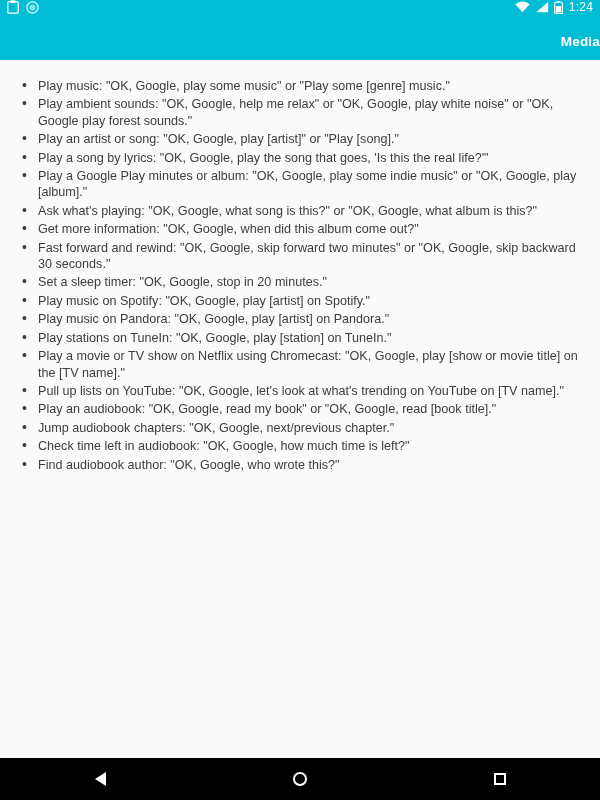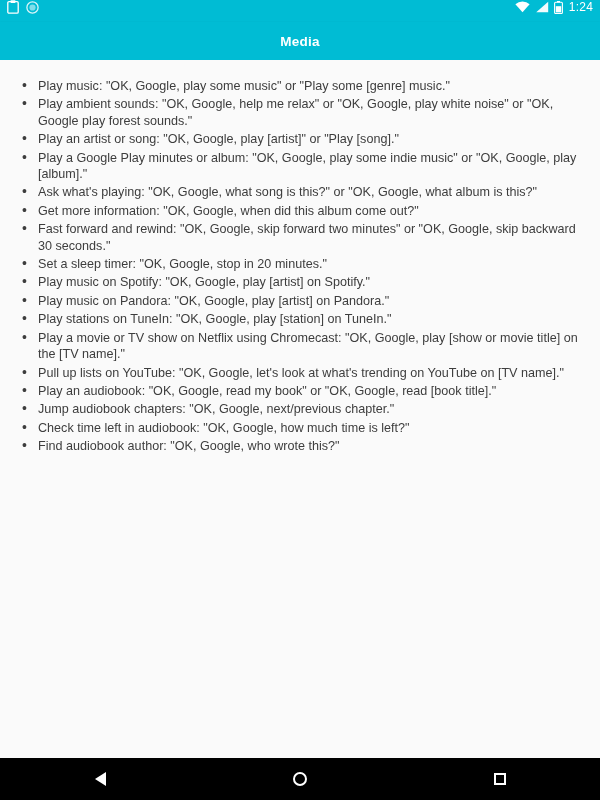--- a/index.html
+++ b/index.html
@@ -34,21 +34,21 @@
   .status-right { margin-left: auto; display: flex; align-items: center; gap: 5px; }
   .ic { display: inline-block; line-height: 0; }
   .clock { font-size: 12px; letter-spacing: .2px; padding-left: 1px; }
 
   
   .appbar {
     height: 38px;
     background: #00bcd4;
     display: flex;
     align-items: center;
-    justify-content: center;
+    justify-content: flex-end;
     flex: 0 0 auto;
     box-shadow: 0 1px 2px rgba(0,0,0,0.18);
   }
   .appbar-title {
     color: #ffffff;
     font-size: 13.5px;
     font-weight: bold;
     letter-spacing: .2px;
   }
 
@@ -153,20 +153,21 @@
 
   <div class="appbar">
     <span class="appbar-title">Media</span>
   </div>
 
   <div class="content">
     <ul class="tips">
       <li> Play music: "OK, Google, play some music" or "Play some [genre] music."</li>
       <li>Play ambient sounds: "OK, Google, help me relax" or "OK, Google, play white noise" or "OK, Google play forest sounds."</li>
       <li>Play an artist or song: "OK, Google, play [artist]" or "Play [song]."</li>
+      <li>Play a song by lyrics: "OK, Google, play the song that goes, 'Is this the real life?'"</li>
       <li>Play a Google Play minutes or album: "OK, Google, play some indie music" or "OK, Google, play [album]."</li>
       <li>Ask what's playing: "OK, Google, what song is this?" or "OK, Google, what album is this?"</li>
       <li>Get more information: "OK, Google, when did this album come out?"</li>
       <li>Fast forward and rewind: "OK, Google, skip forward two minutes" or "OK, Google, skip backward 30 seconds."</li>
       <li>Set a sleep timer: "OK, Google, stop in 20 minutes."</li>
       <li>Play music on Spotify: "OK, Google, play [artist] on Spotify."</li>
       <li>Play music on Pandora: "OK, Google, play [artist] on Pandora."</li>
       <li>Play stations on TuneIn: "OK, Google, play [station] on TuneIn."</li>
       <li>Play a movie or TV show on Netflix using Chromecast: "OK, Google, play [show or movie title] on the [TV name]."</li>
       <li>Pull up lists on YouTube: "OK, Google, let's look at what's trending on YouTube on [TV name]."</li>

